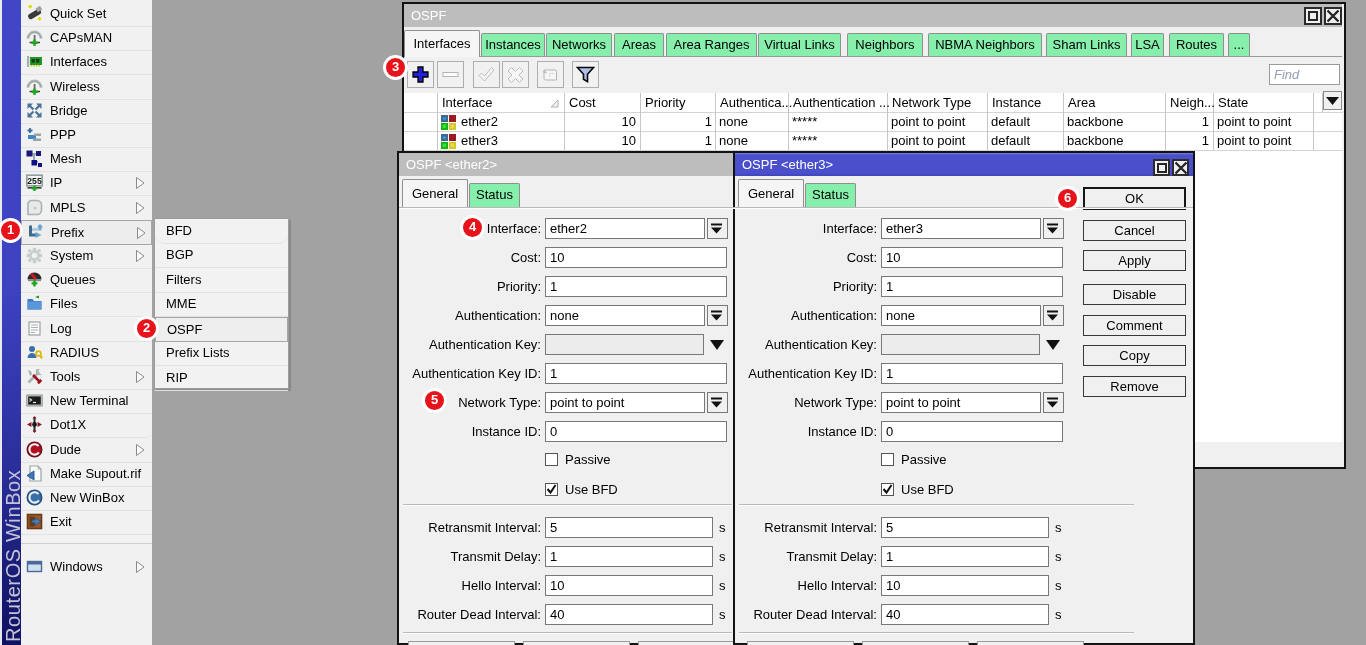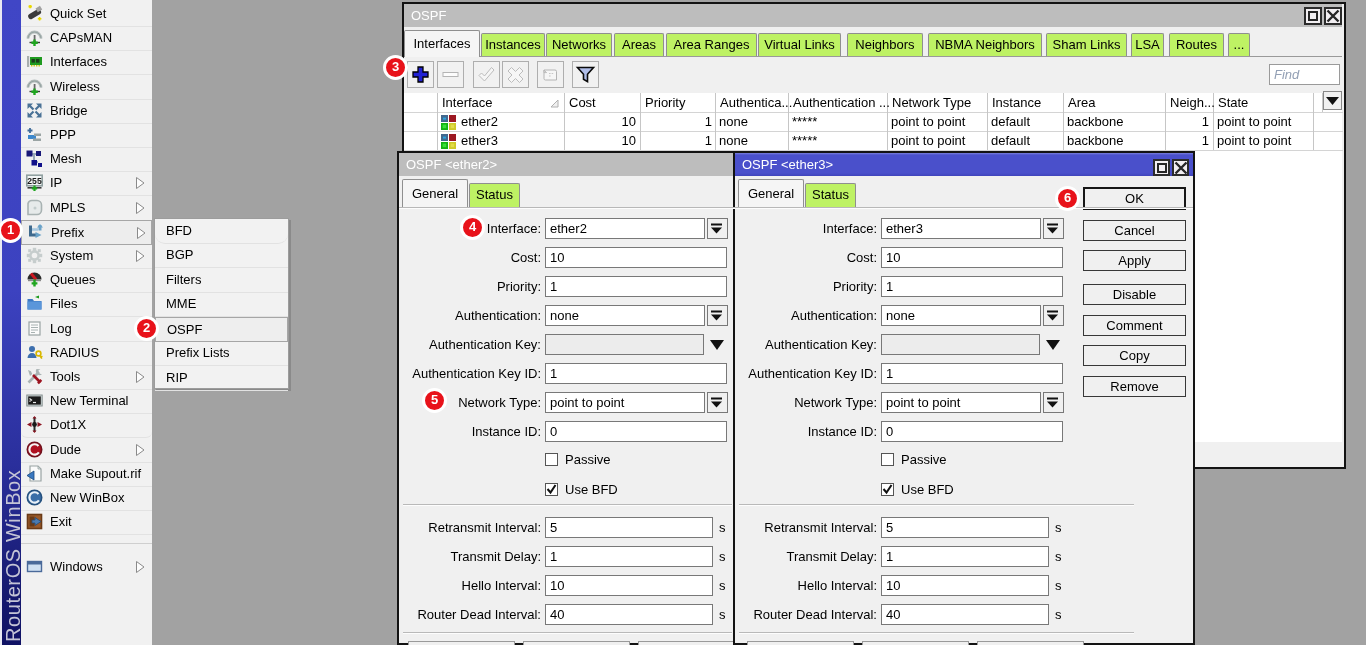--- a/index.html
+++ b/index.html
@@ -19,21 +19,21 @@
 #submenu { position:absolute; left:154px; top:218px; width:135px; height:171px; background:#f2f2f2;
   border:1px solid #9c9c9c; box-shadow:2px 2px 0 #8a8a8a; }
 .smi { position:absolute; left:0; width:133px; height:25px; border-bottom:1px solid #e2e2e2; }
 .smi .lbl { position:absolute; left:11px; top:0; line-height:24px; }
 .smi.sel { background:#eeeeee; border:1px solid #a6a6a6; }
 .win { position:absolute; background:#f0f0f0; border:2px solid #131313; }
 .tbar { position:absolute; left:0; top:0; height:23px; background:#bdbdbd; color:#fff;
   line-height:23px; padding-left:7px; }
 .tbar.blue { background:linear-gradient(180deg,#7a80dc 0,#4a50cb 2px,#4a50cb 20px,#3f44bb 23px); }
 .wbtn { position:absolute; background:#f2eff2; border:2px solid #2b2b2b; }
-.tab { position:absolute; background:#bef264; border:1px solid #8f8f8f; border-bottom:none;
+.tab { position:absolute; background:#86efac; border:1px solid #8f8f8f; border-bottom:none;
   border-radius:2px 2px 0 0; text-align:center; }
 .tab.active { background:#f5f5f5; }
 .inp { position:absolute; background:#fff; border:1px solid #787878; height:21px;
   line-height:19px; padding:0 4px; }
 .inp.dis { background:#ececec; }
 .lab { position:absolute; text-align:right; height:21px; line-height:21px; }
 .ddb { position:absolute; width:21px; height:21px; background:#f0f0f0; border:1px solid #787878; }
 .ddb svg { position:absolute; left:2px; top:4px; }
 .cb { position:absolute; width:13px; height:13px; background:#fff; border:1px solid #555; }
 .btn { position:absolute; background:#f0f0f0; border:1px solid #383838; text-align:center;

